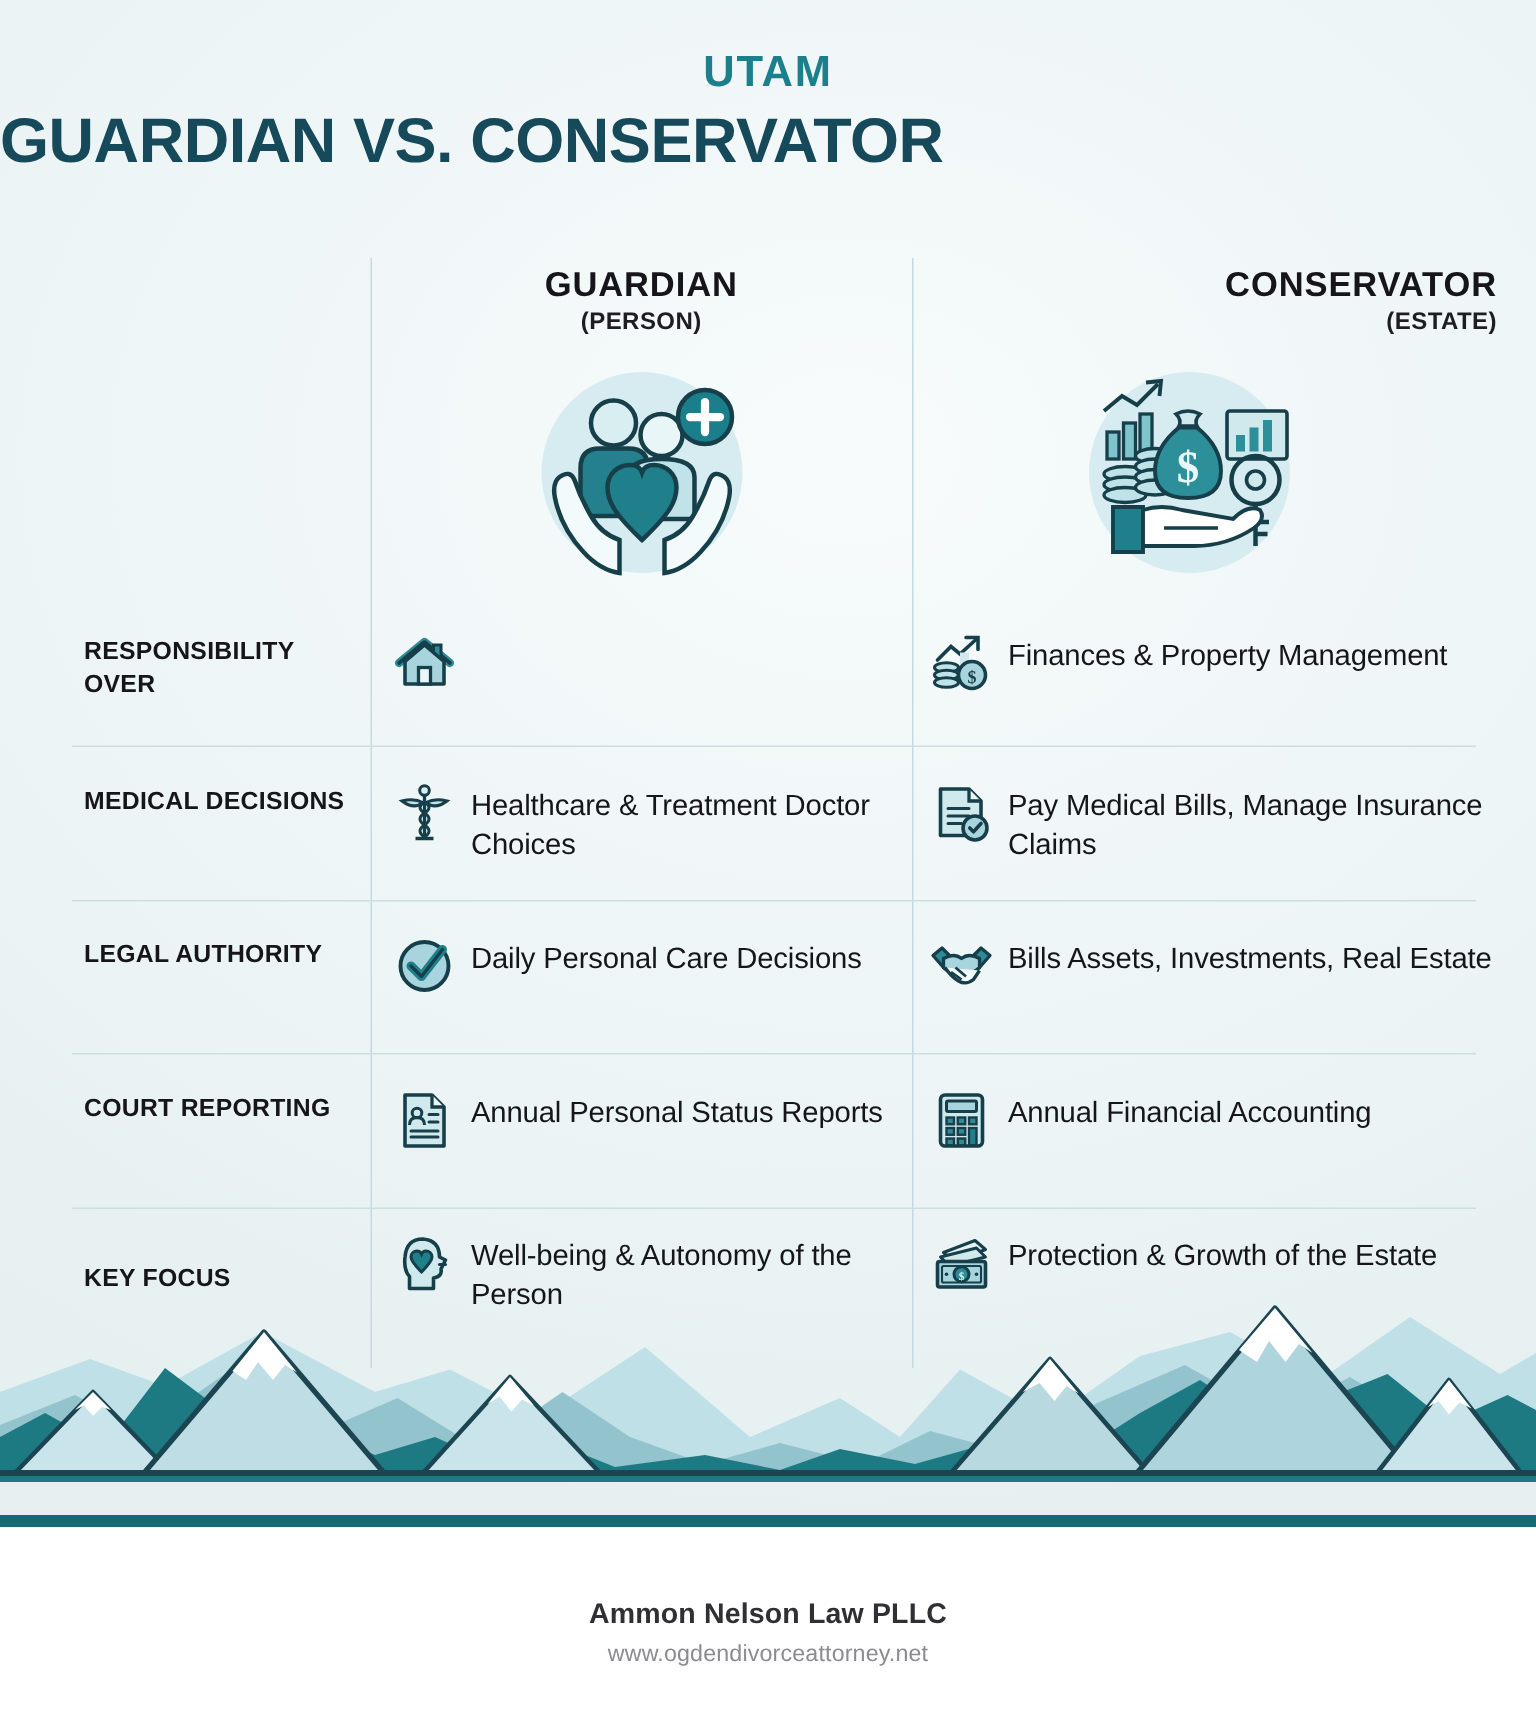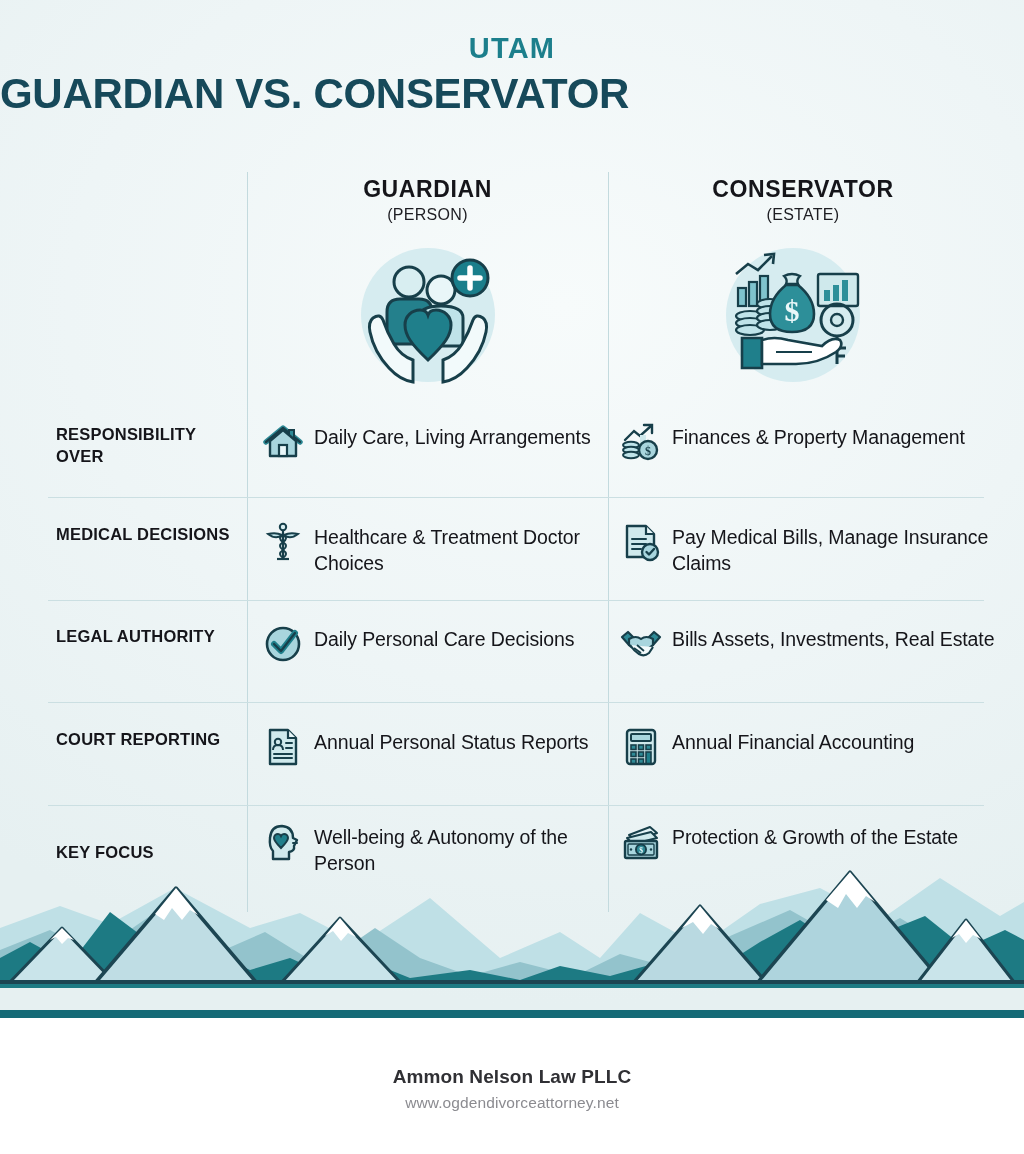--- a/index.html
+++ b/index.html
@@ -59,28 +59,28 @@
     color: #15151a;
   }
   .col-head .ch-main {
     font-size: 23px;
     font-weight: bold;
     letter-spacing: 0.6px;
     display: block;
   }
   .col-head .ch-sub {
     font-size: 16px;
-    font-weight: normal;
+    font-weight: bold;
     letter-spacing: 0.3px;
     display: block;
     margin-top: 3px;
     color: #1d1d22;
   }
   #col-head-guardian    { left: 247px; width: 361px; }
-  #col-head-conservator { left: 608px; width: 390px; }
+  #col-head-conservator { left: 608px; width: 390px; text-align: right; }
 
   
   .hero-icon {
     position: absolute;
     top: 240px;
     width: 150px;
     height: 150px;
   }
   #hero-guardian    { left: 353px; }
   #hero-conservator { left: 718px; }
@@ -281,21 +281,20 @@
       <div class="cell cell-guardian">
         <span class="cell-icon">
           <svg width="42" height="42" viewBox="0 0 42 42">
             <path d="M4 21 L21 7 L38 21" fill="none" stroke="#2e8a96" stroke-width="5.5" stroke-linejoin="round" stroke-linecap="round"></path>
             <path d="M4 21 L21 7 L38 21" fill="none" stroke="#173f4a" stroke-width="2.4" stroke-linejoin="round" stroke-linecap="round"></path>
             <rect x="27" y="9" width="5" height="8" fill="#2e8a96" stroke="#173f4a" stroke-width="2"></rect>
             <path d="M8 20 L8 35 L34 35 L34 20 L21 9 Z" fill="#a8d5dd" stroke="#173f4a" stroke-width="2.4" stroke-linejoin="round"></path>
             <rect x="17" y="24" width="8" height="11" fill="#e9f7f9" stroke="#173f4a" stroke-width="2.2"></rect>
           </svg>
         </span>
-        <span class="cell-text">Daily Care, Living Arrangements</span>
       </div>
       <div class="cell cell-conservator">
         <span class="cell-icon">
           <svg width="42" height="42" viewBox="0 0 42 42">
             <path d="M5 19 L14 10 L20 15 L31 5" fill="none" stroke="#173f4a" stroke-width="2.4" stroke-linecap="round"></path>
             <path d="M24 4 L32 4 L32 12" fill="none" stroke="#173f4a" stroke-width="2.4" stroke-linecap="round"></path>
             <rect x="20" y="14" width="6" height="8" fill="#cfe9ec" stroke="none"></rect>
             <ellipse cx="11" cy="24" rx="8" ry="3.2" fill="#bfe3e9" stroke="#173f4a" stroke-width="2"></ellipse>
             <ellipse cx="11" cy="29" rx="8" ry="3.2" fill="#bfe3e9" stroke="#173f4a" stroke-width="2"></ellipse>
             <ellipse cx="11" cy="34" rx="8" ry="3.2" fill="#bfe3e9" stroke="#173f4a" stroke-width="2"></ellipse>

